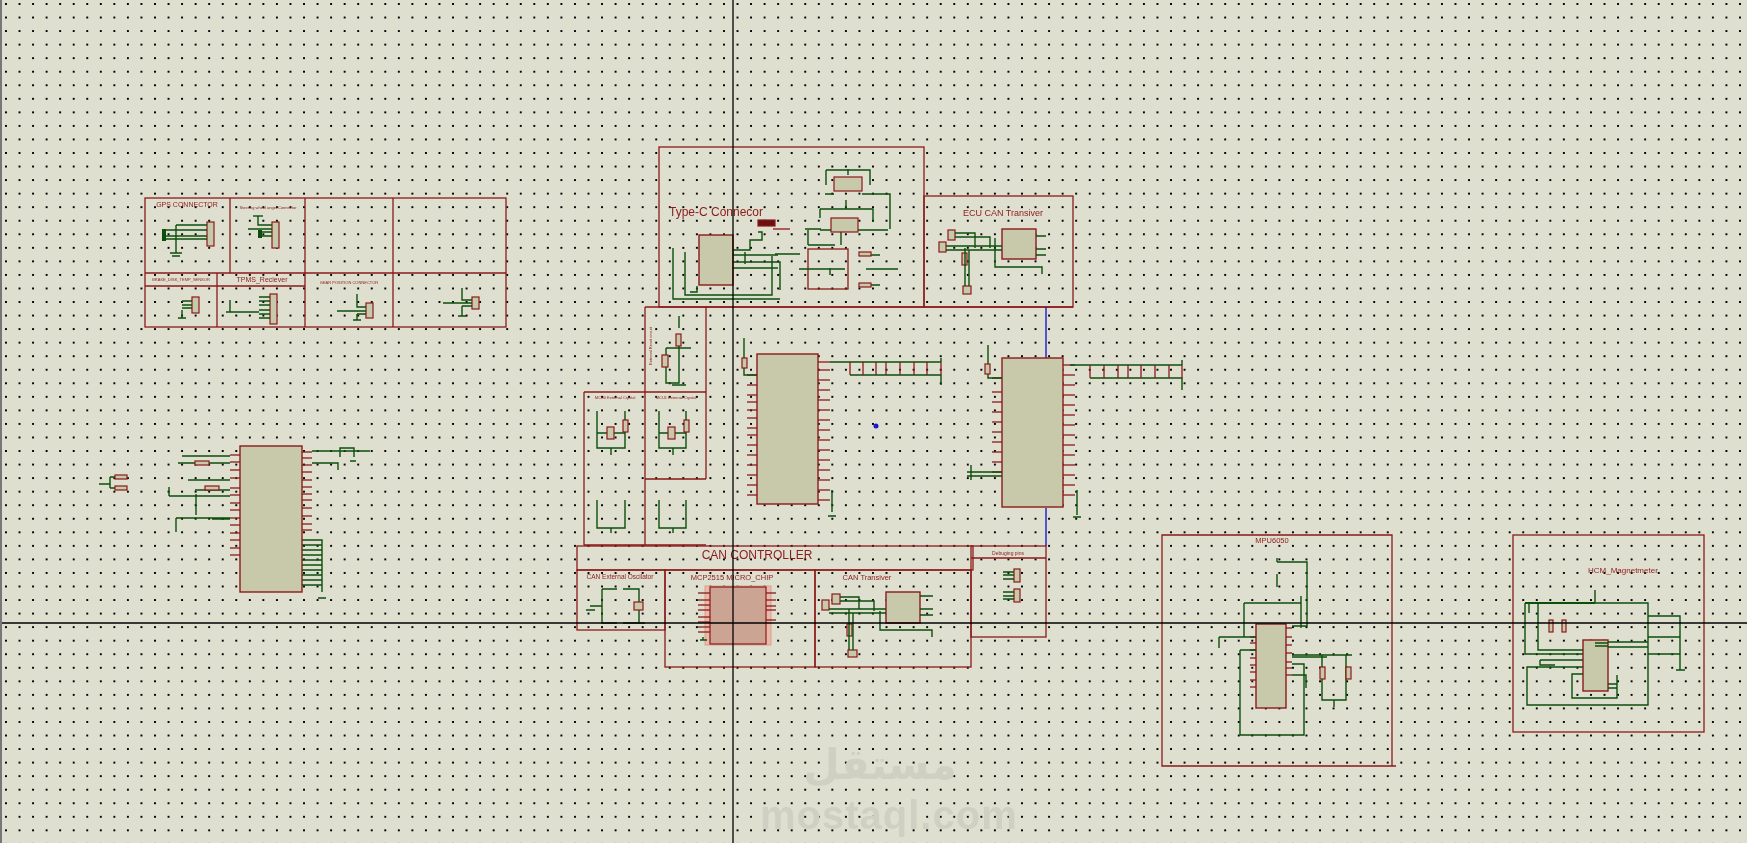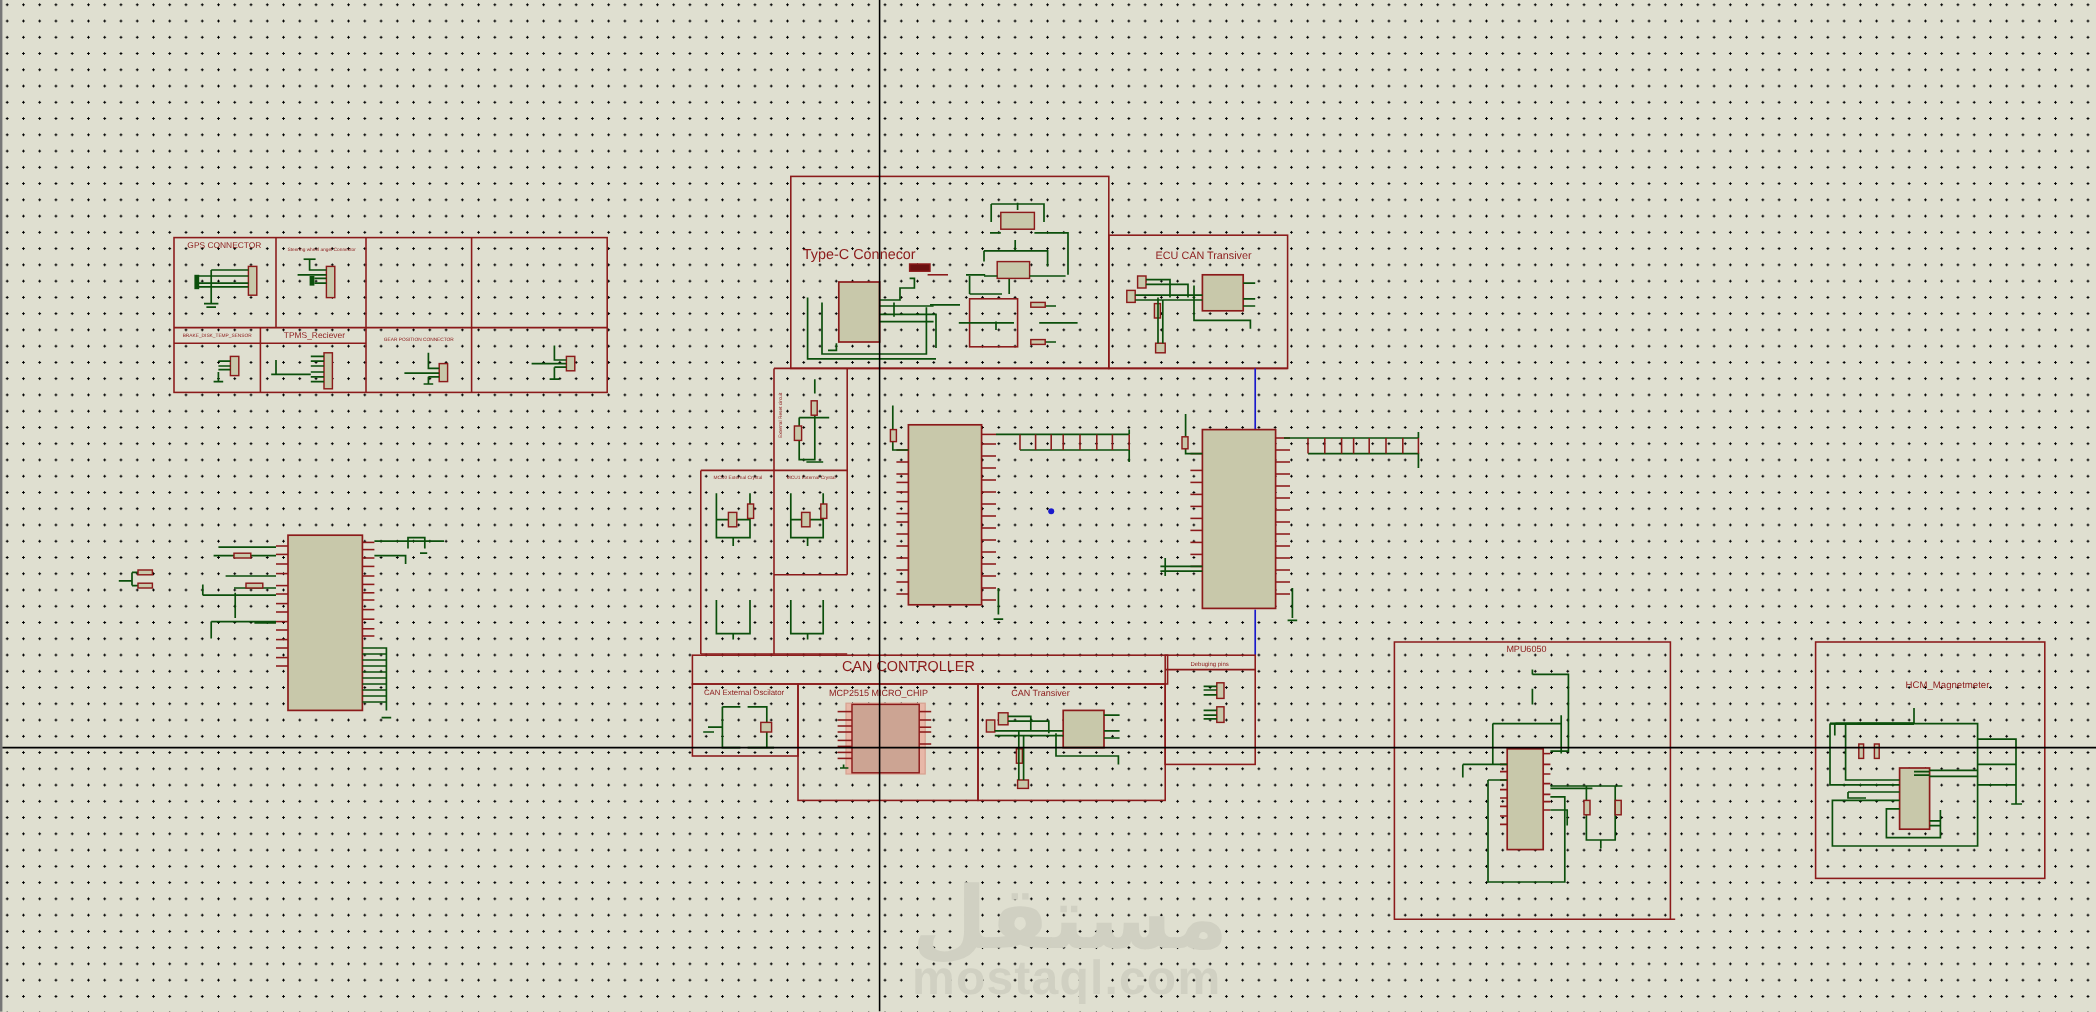--- a/index.html
+++ b/index.html
@@ -12,21 +12,21 @@
   svg text { font-family:"Liberation Sans", sans-serif; }
   .box { fill:none; stroke:#8b1a1a; stroke-width:1.3; }
   .w { fill:none; stroke:#0b4f0b; stroke-width:1.4; }
   .pin { stroke:#8b1a1a; stroke-width:1.3; }
   .chip { fill:#c8c8aa; stroke:#8b1a1a; stroke-width:1.4; }
   .part { fill:#c8c8aa; stroke:#8b1a1a; stroke-width:1.2; }
   .lbl { fill:#8b1a1a; }
   .dot { fill:#0b4f0b; }
   .cross { stroke:#000; stroke-width:1.3; }
   .wm { position:absolute; left:760px; top:735px; width:240px; text-align:center; color:#d0d0c2; pointer-events:none; }
-  .wm .ar { font-size:72px; font-weight:bold; line-height:60px; font-family:"DejaVu Sans", sans-serif; }
+  .wm .ar { font-size:42px; font-weight:bold; line-height:60px; font-family:"DejaVu Sans", sans-serif; }
   .wm .en { font-size:40px; font-weight:bold; line-height:40px; letter-spacing:1px; }
 </style>
 </head>
 <body>
 
 <div id="canvas">
   <div class="grid"></div>
   <div class="leftedge"></div>
 
   <svg width="1747" height="843" viewBox="0 0 1747 843" style="position:absolute;left:0;top:0">

